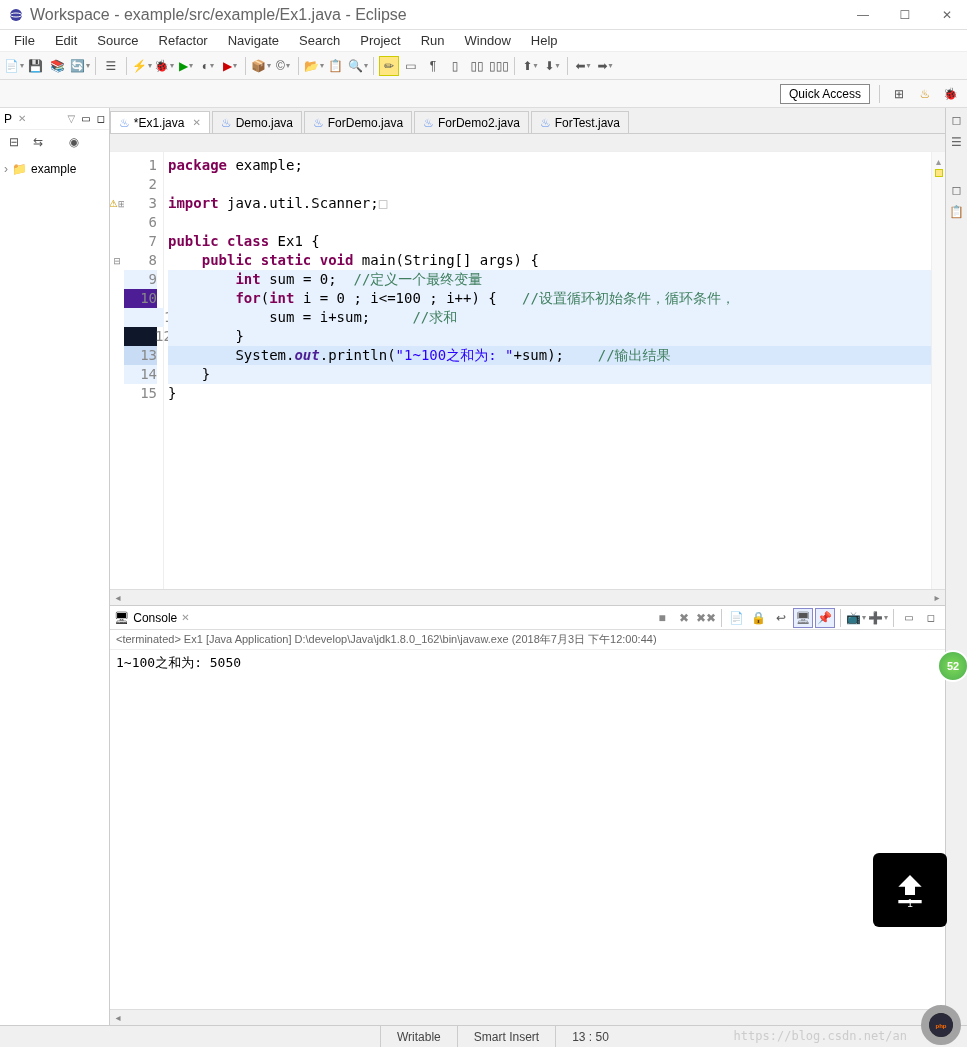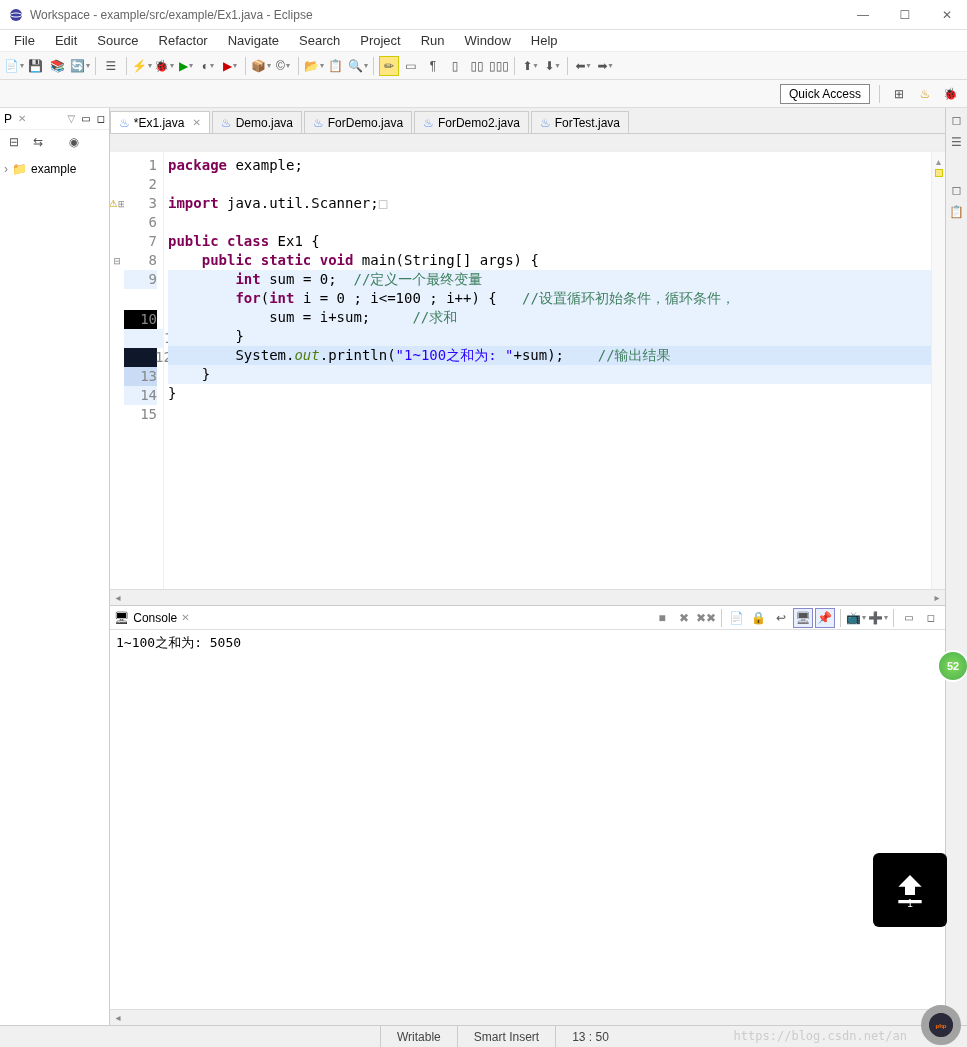--- a/index.html
+++ b/index.html
@@ -1,19 +1,19 @@
 <!DOCTYPE html>
 <html><head>
 <meta charset="utf-8">
 <style>
 * { box-sizing: border-box; margin: 0; padding: 0; }
 body { font-family: "Microsoft YaHei", "Segoe UI", Tahoma, sans-serif; font-size: 12px; background: #f0f0f0; width: 967px; height: 1047px; overflow: hidden; position: relative; }
 .titlebar { height: 30px; background: #fff; border-bottom: 1px solid #e0e0e0; display: flex; align-items: center; padding: 0 8px; }
 .titlebar .logo { width: 16px; height: 16px; margin-right: 6px; }
-.titlebar .title { color: #666; font-size: 12px; flex: 1; }
+.titlebar .title { color: #666; font-size: 16px; flex: 1; }
 .winbtns { display: flex; gap: 18px; color: #666; }
 .winbtn { width: 24px; text-align: center; cursor: default; }
 .menubar { height: 22px; background: #fff; display: flex; align-items: center; padding: 0 6px; gap: 4px; border-bottom: 1px solid #eee; }
 .menubar .mitem { padding: 2px 8px; color: #333; font-size: 13px; cursor: default; }
 .toolbar { height: 28px; background: #f8f8f8; border-bottom: 1px solid #ddd; display: flex; align-items: center; padding: 0 4px; gap: 2px; overflow: hidden; }
 .tbtn { width: 20px; height: 20px; display: inline-flex; align-items: center; justify-content: center; cursor: default; font-size: 12px; color: #555; }
 .tbtn.drop::after { content: "▾"; font-size: 8px; color: #888; margin-left: 1px; }
 .tsep { width: 1px; height: 18px; background: #ccc; margin: 0 3px; }
 .qaccess-row { height: 28px; background: #f8f8f8; border-bottom: 1px solid #ddd; display: flex; align-items: center; justify-content: flex-end; padding: 0 6px; gap: 6px; }
 .qaccess { border: 1px solid #888; padding: 2px 8px; background: #fff; font-size: 12px; }
@@ -33,21 +33,21 @@
 .gutter { width: 40px; background: #fff; border-right: 1px solid #eee; text-align: right; padding: 4px 6px 4px 0; color: #888; font-family: Consolas, monospace; font-size: 14px; line-height: 19px; }
 .gutter .gl { height: 19px; }
 .marker-col { width: 14px; background: #fff; padding-top: 4px; }
 .marker-col .mk { height: 19px; display: flex; align-items: center; justify-content: center; font-size: 10px; }
 .code { flex: 1; padding: 4px 0 4px 4px; font-family: Consolas, monospace; font-size: 14px; line-height: 19px; white-space: pre; overflow: auto; }
 .code .line { height: 19px; }
 .code .hl { background: #e8f2fe; }
 .kw { color: #7f0055; font-weight: bold; }
 .str { color: #2a00ff; }
 .cmt { color: #3f7f5f; }
-.fld { color: #4d7c0f; font-style: italic; }
+.fld { color: #4c1d95; font-style: italic; font-weight: bold; }
 .breadcrumb { height: 18px; border-bottom: 1px solid #eee; }
 .hscroll { height: 16px; background: #f0f0f0; border-top: 1px solid #ddd; display: flex; align-items: center; }
 .hscroll .arrow { width: 16px; text-align: center; color: #888; font-size: 10px; }
 .console-wrap { height: 420px; border-top: 1px solid #ccc; background: #fff; display: flex; flex-direction: column; }
 .console-tabs { height: 24px; display: flex; align-items: center; padding: 0 4px; border-bottom: 1px solid #ddd; }
 .console-tabs .left { display: flex; align-items: center; gap: 4px; }
 .console-tabs .right { margin-left: auto; display: flex; align-items: center; gap: 2px; }
 .console-header { font-size: 11px; color: #666; padding: 2px 6px; border-bottom: 1px solid #eee; }
 .console-out { flex: 1; padding: 4px 6px; font-family: Consolas, monospace; font-size: 13px; overflow: auto; }
 .rightstrip { width: 22px; background: #f0f0f0; border-left: 1px solid #ccc; display: flex; flex-direction: column; align-items: center; padding-top: 4px; gap: 6px; }
@@ -210,21 +210,21 @@
           <div class="mk"></div>
         </div>
       <div class="gutter" id="gutter">
           <div class="gl">1</div>
           <div class="gl">2</div>
           <div class="gl">3</div>
           <div class="gl">6</div>
           <div class="gl">7</div>
           <div class="gl">8</div>
           <div class="gl" style="background: rgb(232, 242, 254);">9</div>
-          <div class="gl" style="background: #000000; margin-top: 21px;">10</div>
+          <div class="gl" style="background: #4c1d95;">10</div>
           <div class="gl" style="background: rgb(232, 242, 254); padding-left: 40px;">11</div>
           <div class="gl" style="background: #0f172a; padding-left: 31px;">12</div>
           <div class="gl" style="background: rgb(200, 221, 245);">13</div>
           <div class="gl" style="background: rgb(232, 242, 254);">14</div>
           <div class="gl">15</div>
         </div>
       <div class="code" id="code"><div class="line"><span class="kw">package</span> example;</div><div class="line">&nbsp;</div><div class="line"><span class="kw">import</span> java.util.Scanner;<span style="color:#bbb">□</span></div><div class="line">&nbsp;</div><div class="line"><span class="kw">public class</span> Ex1 {</div><div class="line">    <span class="kw">public static void</span> main(String[] args) {</div><div class="line hl">        <span class="kw">int</span> sum = 0;  <span class="cmt">//定义一个最终变量</span></div><div class="line hl">        <span class="kw">for</span>(<span class="kw">int</span> i = 0 ; i&lt;=100 ; i++) {   <span class="cmt">//设置循环初始条件，循环条件，</span></div><div class="line hl">            sum = i+sum;     <span class="cmt">//求和</span></div><div class="line hl">        }</div><div class="line hl" style="background: rgb(216, 232, 252);">        System.<span class="fld">out</span>.println(<span class="str">"1~100之和为: "</span>+sum);    <span class="cmt">//输出结果</span></div><div class="line hl">    }</div><div class="line">}</div></div>
       <div style="width:14px;background:#f8f8f8;border-left:1px solid #eee">
         <div style="margin-top:4px;color:#999;text-align:center;font-size:10px">▴</div>
         <div style="width:8px;height:8px;background:#ffe680;margin:2px auto;border:1px solid #cc0"></div>
@@ -254,20 +254,21 @@
           <span class="tbtn" style="border:1px solid #88c;background:#e8f0ff">🖥</span>
           <span class="tbtn" style="border:1px solid #88c;background:#e8f0ff">📌</span>
           <span class="tsep"></span>
           <span class="tbtn drop">📺</span>
           <span class="tbtn drop">➕</span>
           <span class="tsep"></span>
           <span class="tbtn" style="font-size:10px">▭</span>
           <span class="tbtn" style="font-size:10px">◻</span>
         </div>
       </div>
+      <div class="console-header">&lt;terminated&gt; Ex1 [Java Application] D:\develop\Java\jdk1.8.0_162\bin\javaw.exe (2018年7月3日 下午12:00:44)</div>
       <div class="console-out">1~100之和为: 5050</div>
       <div class="hscroll">
         <span class="arrow">◂</span>
         <span style="flex:1"></span>
         <span class="arrow">▸</span>
       </div>
     </div>
   </div>
 
   <div class="rightstrip">

